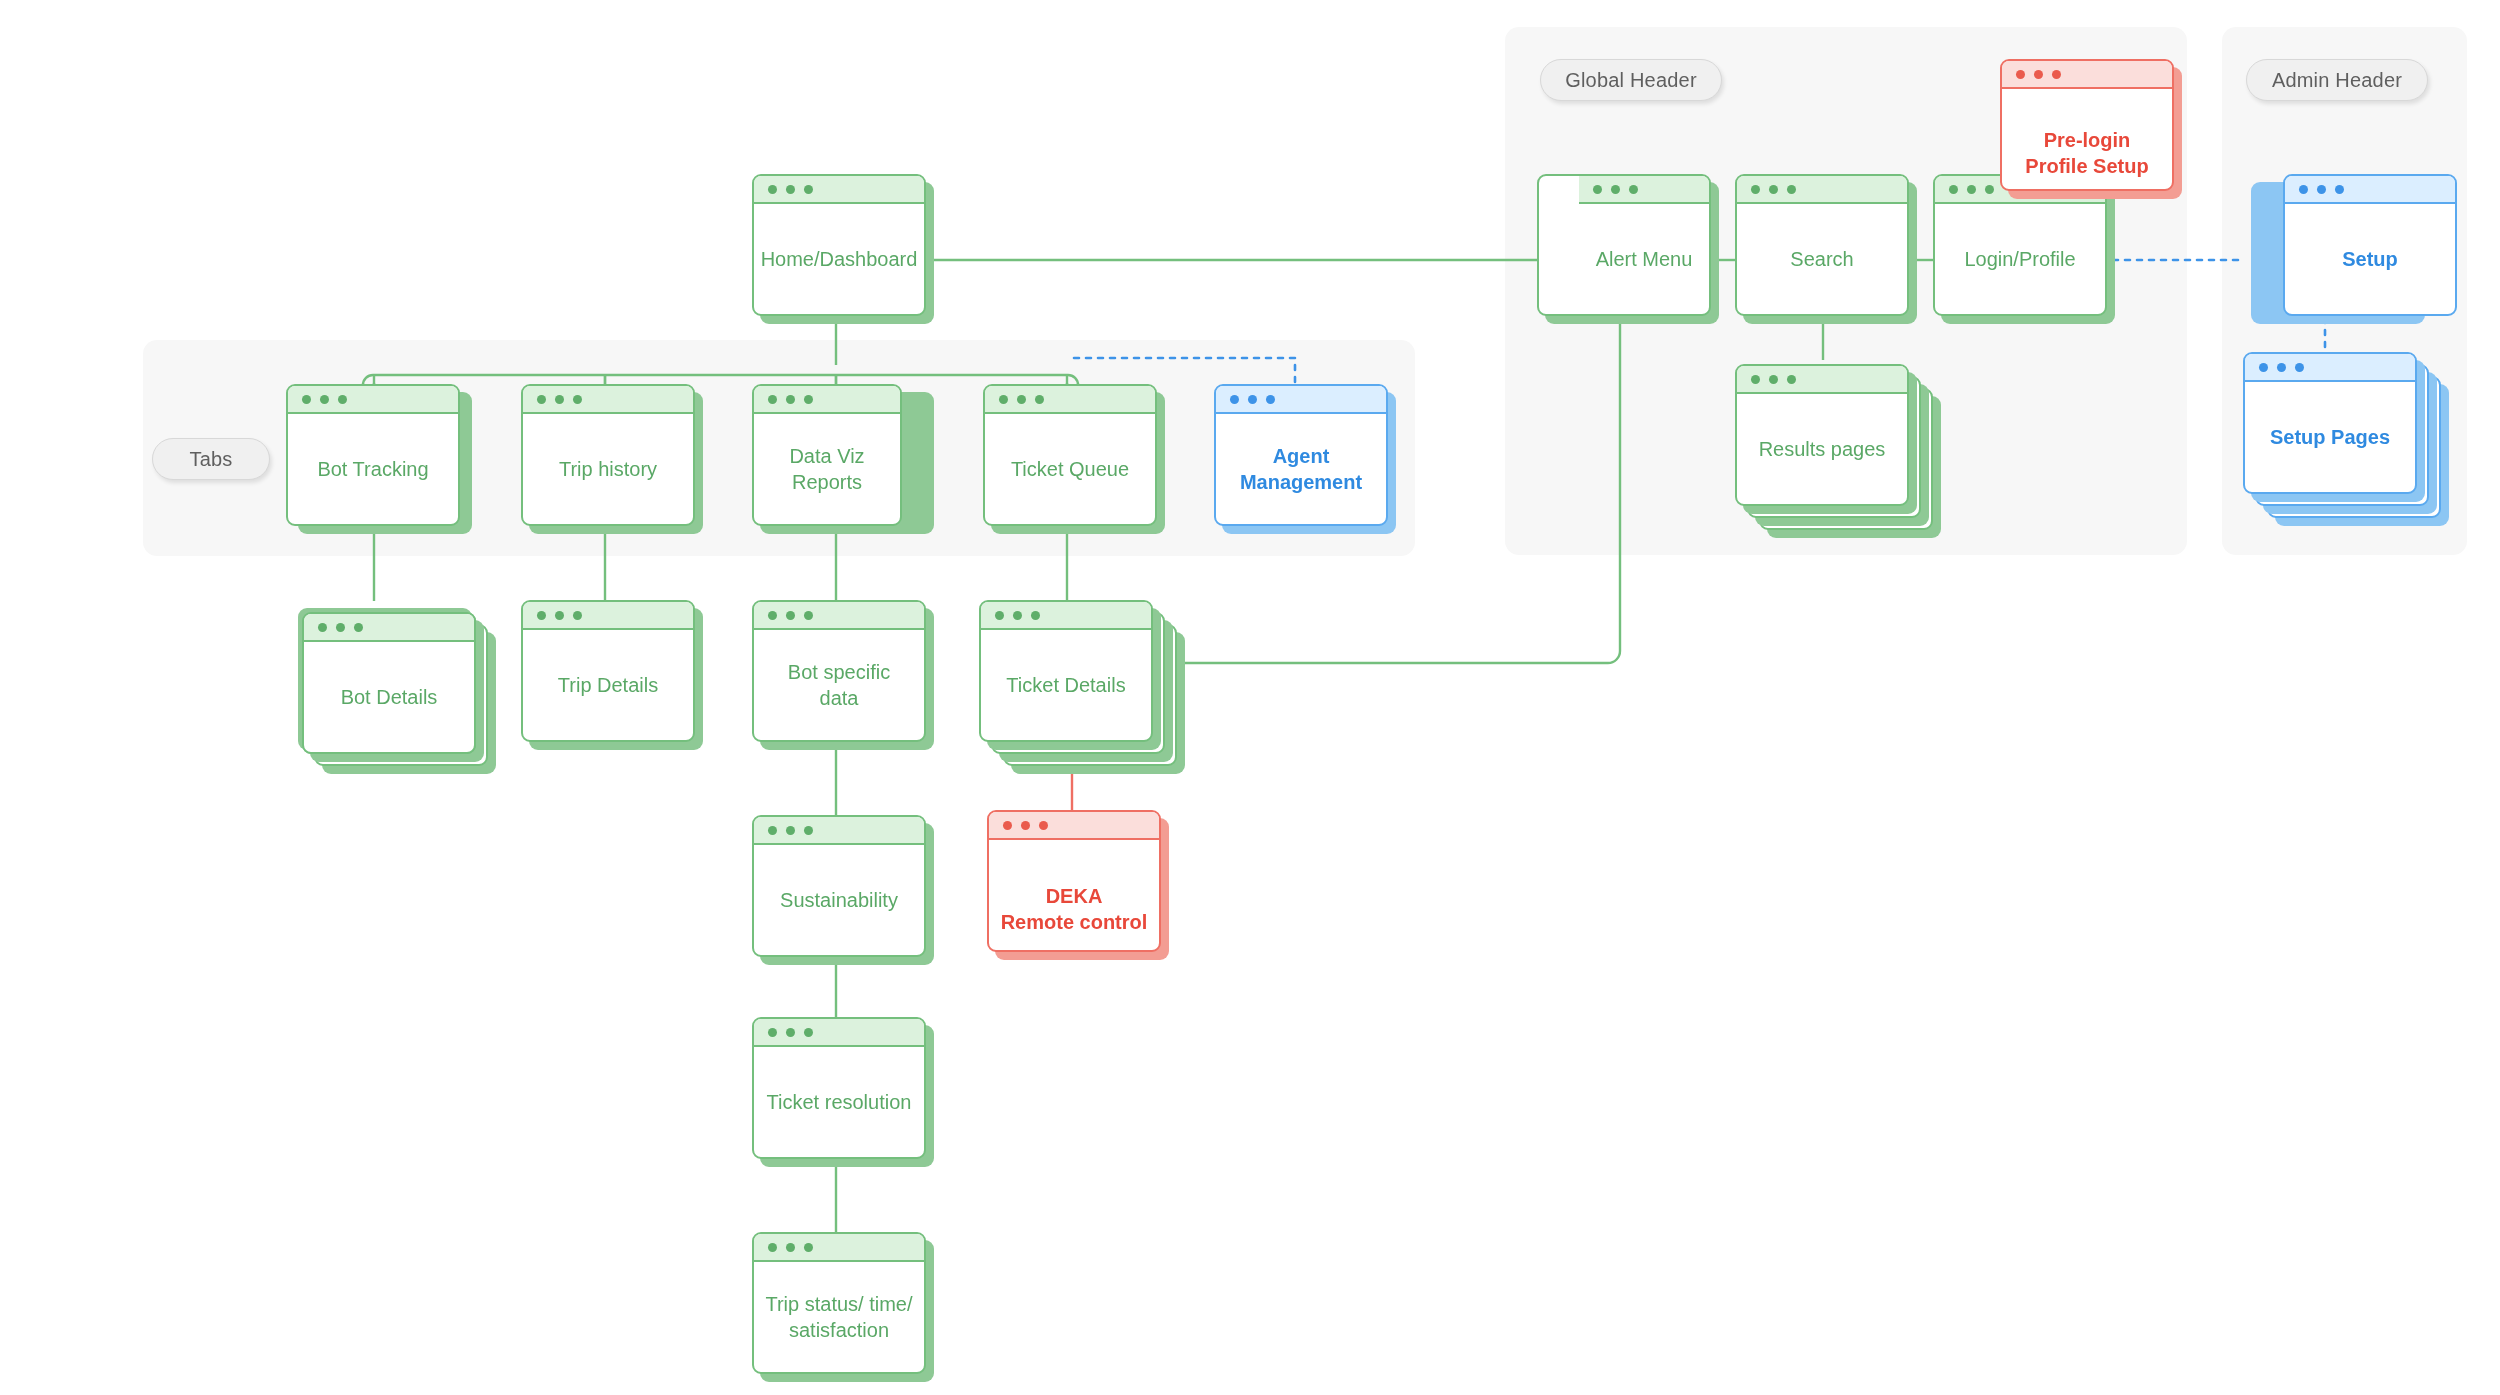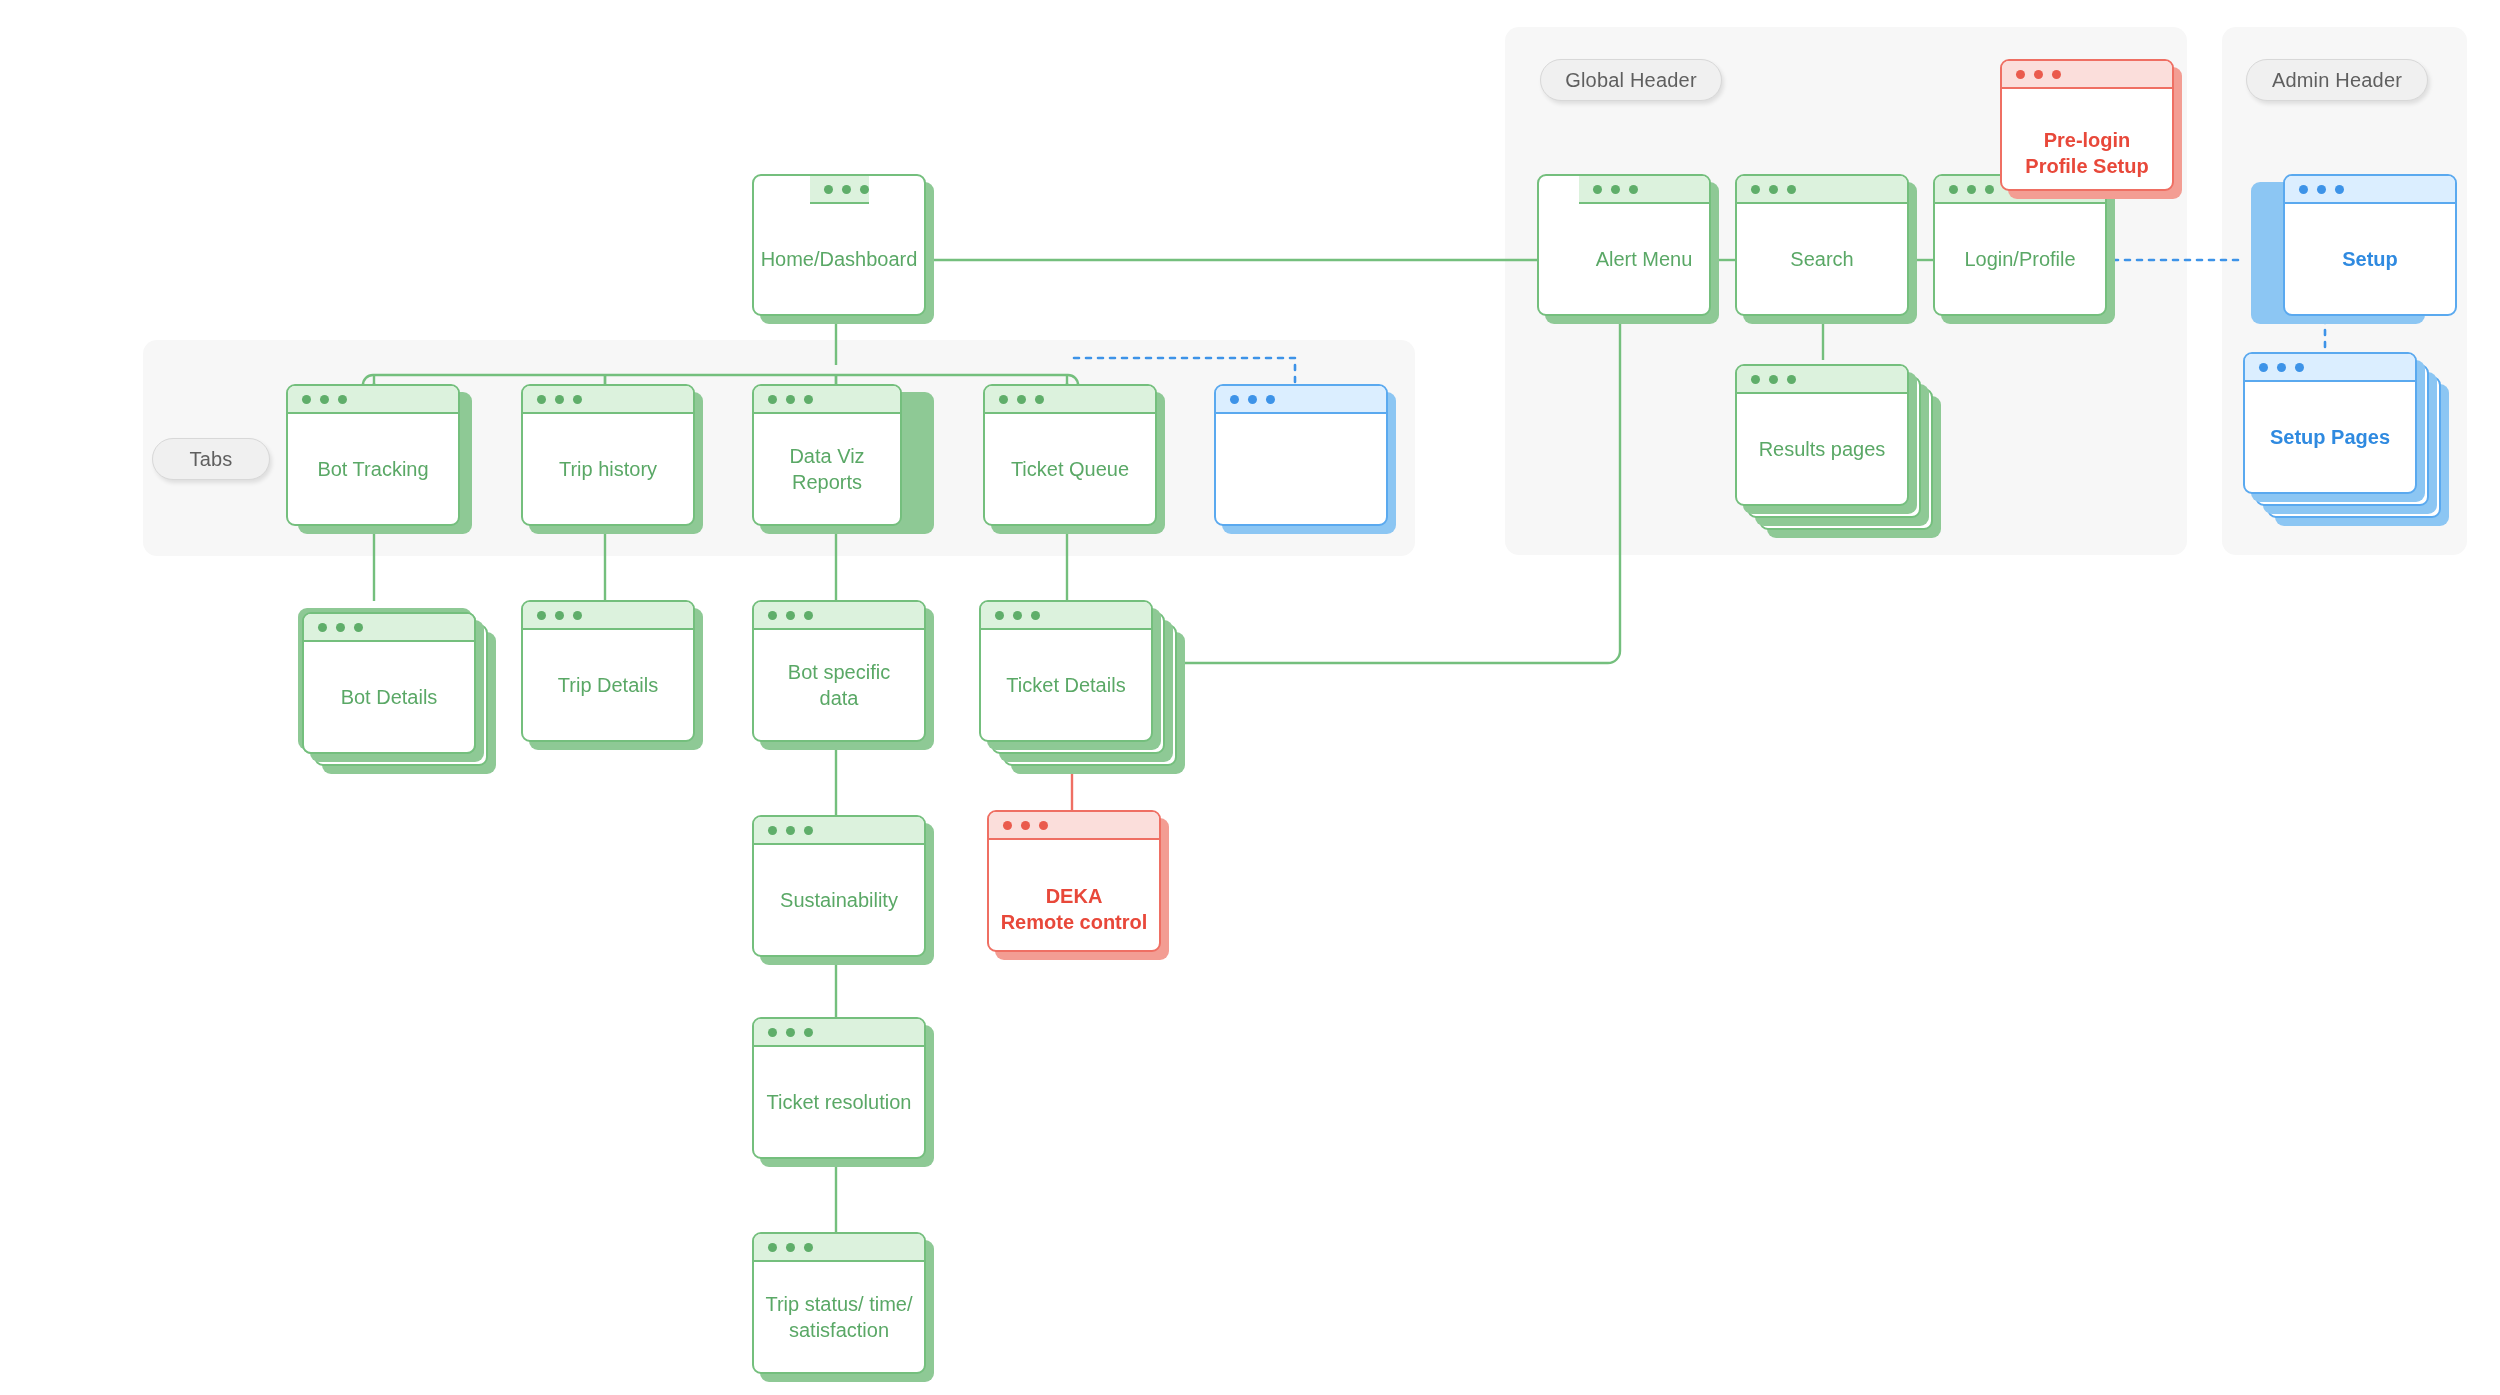--- a/index.html
+++ b/index.html
@@ -126,21 +126,21 @@
     <span>Tabs</span>
   </div>
   <div class="pill" style="left:1540px;top:59px;width:180px;height:40px;">
     <span>Global Header</span>
   </div>
   <div class="pill" style="left:2246px;top:59px;width:180px;height:40px;">
     <span>Admin Header</span>
   </div>
 
   <div class="shadow" style="left:760px;top:182px;width:174px;height:142px;"></div>
-  <div class="card" style="left:752px;top:174px;width:174px;height:142px;align-items:center;">
+  <div class="card" style="left:752px;top:174px;width:174px;height:142px;">
     <div class="bar">
       <span class="dot"></span>
       <span class="dot"></span>
       <span class="dot"></span>
     </div>
     <div class="body">
       <span class="label">Home/Dashboard</span>
     </div>
   </div>
 
@@ -191,20 +191,24 @@
       <span class="label">Ticket Queue</span>
     </div>
   </div>
 
   <div class="shadow blue" style="left:1222px;top:392px;width:174px;height:142px;"></div>
   <div class="card blue" style="left:1214px;top:384px;width:174px;height:142px;">
     <div class="bar">
       <span class="dot"></span>
       <span class="dot"></span>
       <span class="dot"></span>
+    </div>
+    <div class="body">
+      <span class="label">Agent
+Management</span>
     </div>
   </div>
 
   <div class="shadow" style="left:322px;top:632px;width:174px;height:142px;"></div>
   <div class="plate" style="left:314px;top:624px;width:174px;height:142px;"></div>
   <div class="shadow" style="left:310px;top:620px;width:174px;height:142px;"></div>
   <div class="plate" style="left:302px;top:612px;width:174px;height:142px;"></div>
   <div class="shadow" style="left:298px;top:608px;width:174px;height:142px;"></div>
   <div class="card" style="left:302px;top:600px;width:174px;height:142px;margin-top:12px;">
     <div class="bar">

